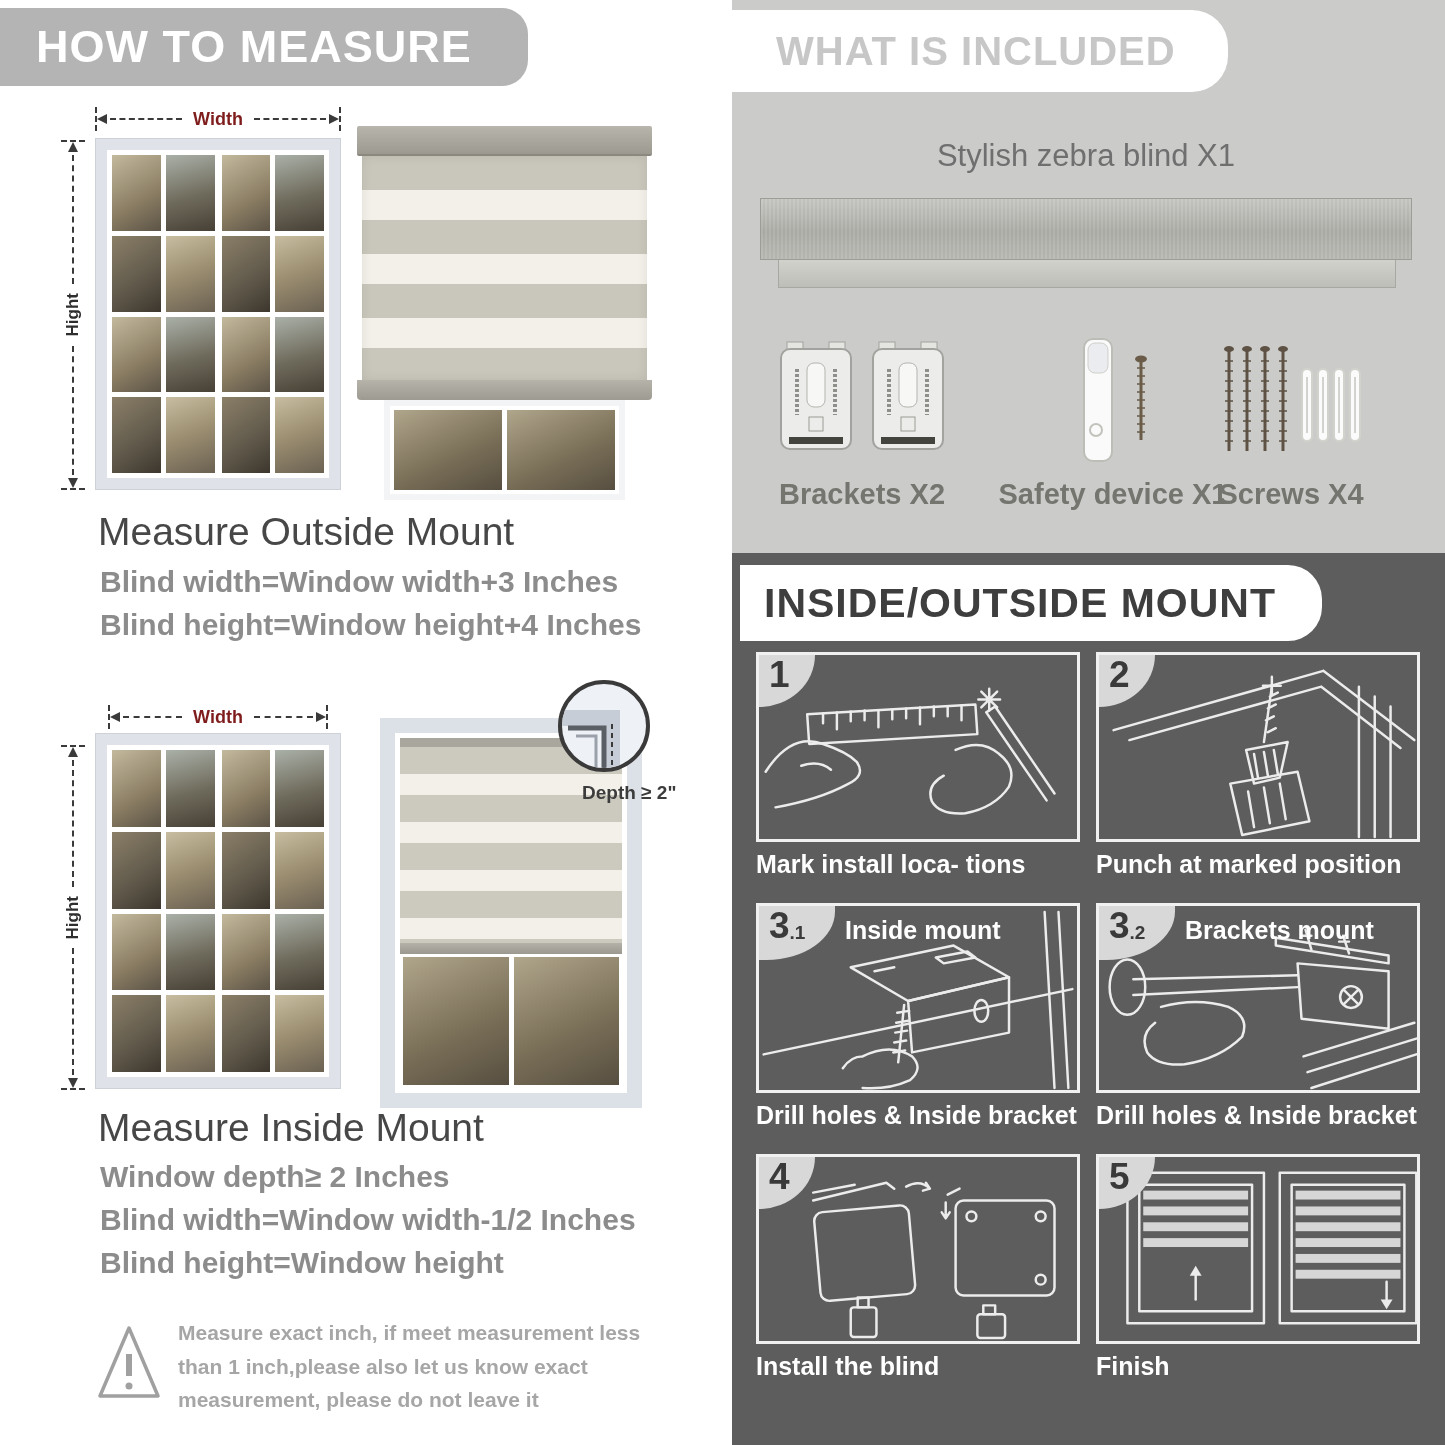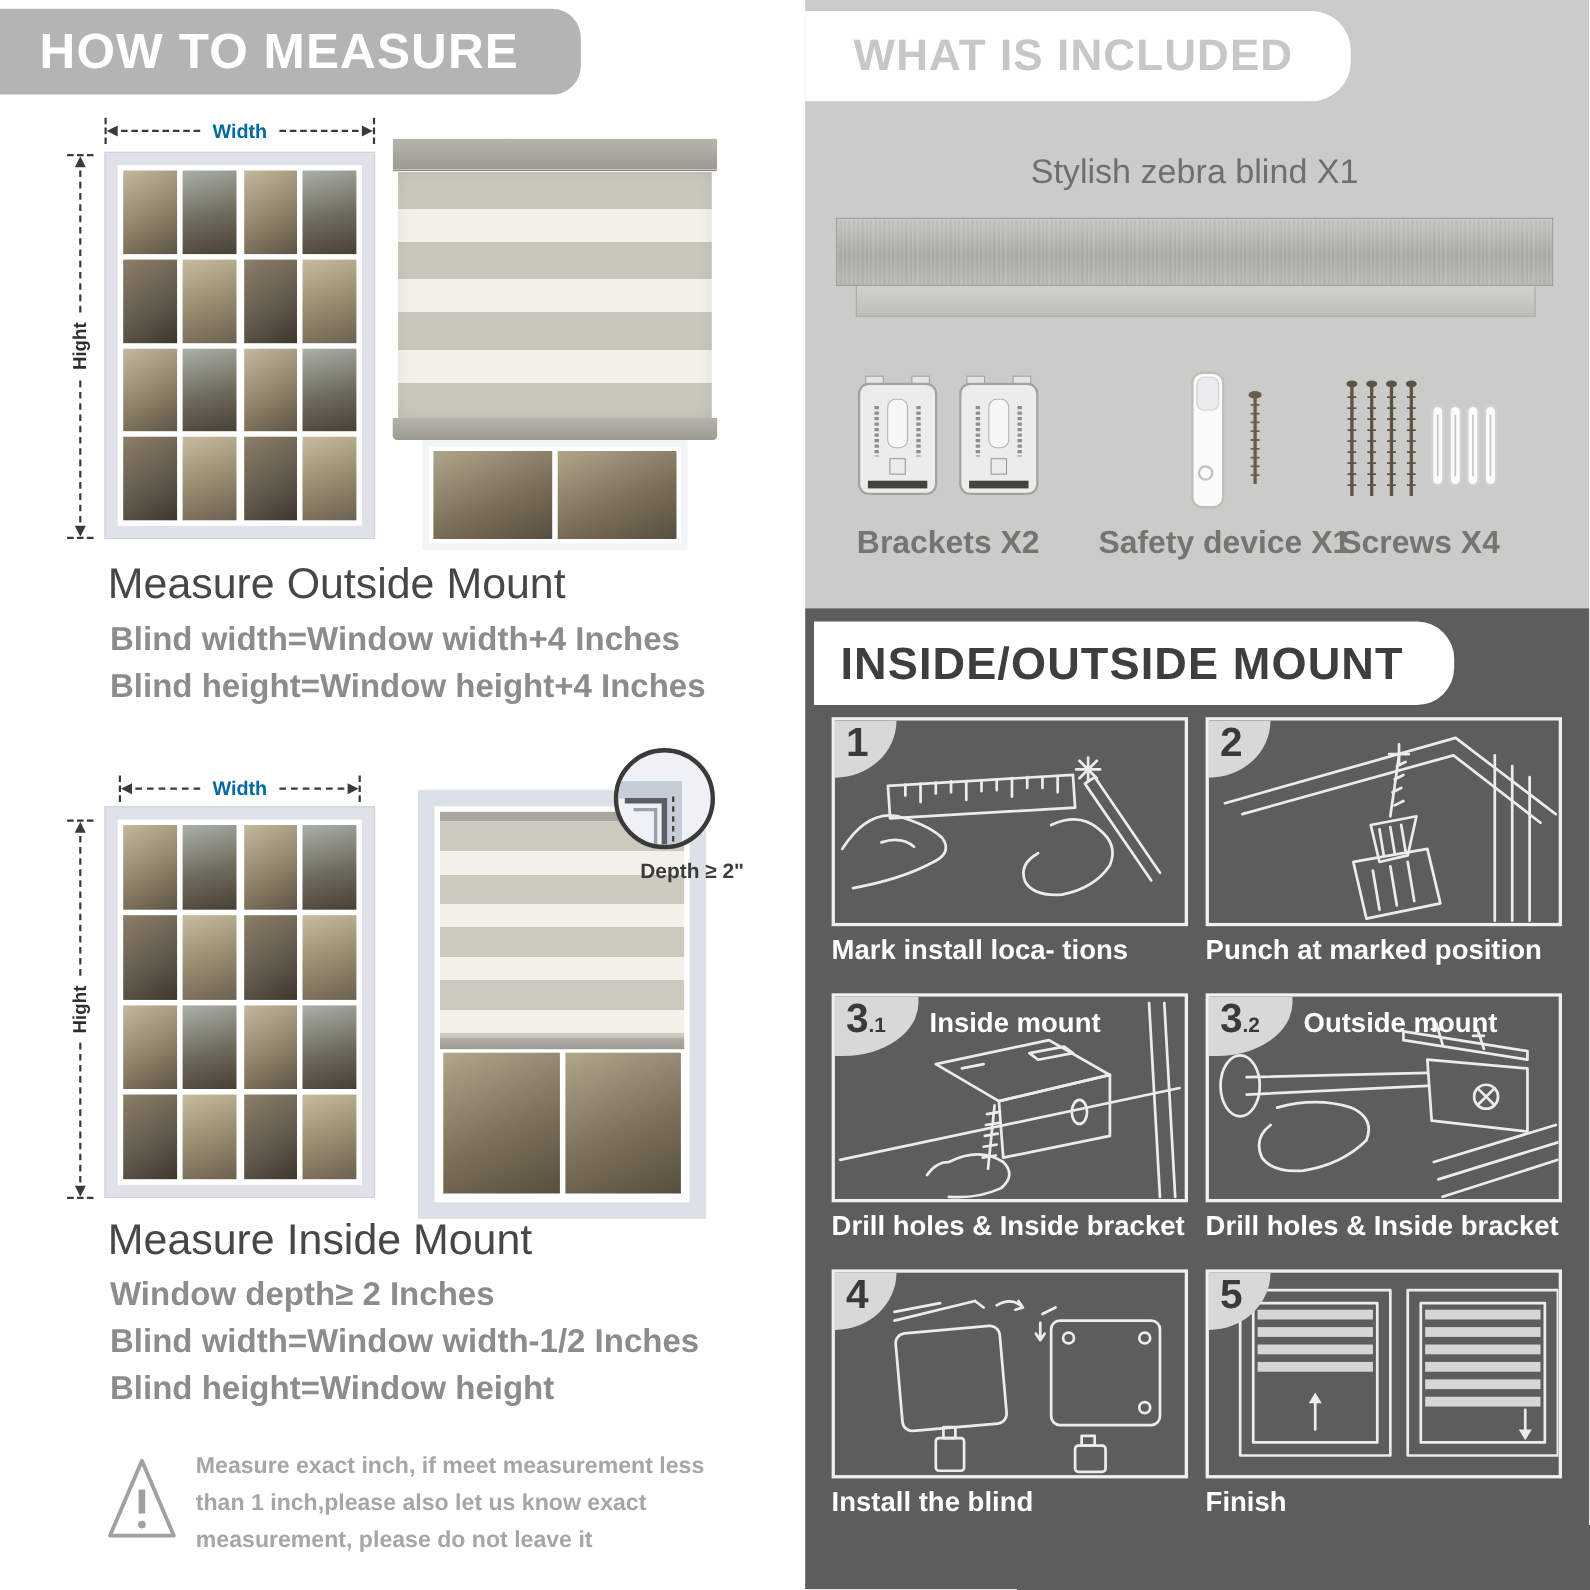--- a/index.html
+++ b/index.html
@@ -10,21 +10,21 @@
   
   .hdr-left{position:absolute;left:0;top:8px;height:78px;display:inline-flex;align-items:center;
             background:#b4b4b4;border-radius:0 26px 26px 0;padding:0 56px 0 36px;
             color:#ffffff;font-size:45px;font-weight:bold;letter-spacing:1px;white-space:nowrap;}
 
   .harrow{position:absolute;display:flex;align-items:center;height:26px;}
   .harrow .tickv{width:0;height:24px;border-left:2px dashed #3a3a3a;}
   .harrow .ah-l{width:0;height:0;border-top:5px solid transparent;border-bottom:5px solid transparent;border-right:10px solid #3a3a3a;}
   .harrow .ah-r{width:0;height:0;border-top:5px solid transparent;border-bottom:5px solid transparent;border-left:10px solid #3a3a3a;}
   .harrow .dash{flex:1;height:0;border-top:2px dashed #3a3a3a;margin:0 3px;}
-  .harrow .lbl{font-weight:bold;font-size:18px;color:#0369a1;padding:0 8px;}
+  .harrow .lbl{font-weight:bold;font-size:18px;color:#7f1d1d;padding:0 8px;}
 
   .varrow{position:absolute;display:flex;flex-direction:column;align-items:center;width:26px;}
   .varrow .tickh{height:0;width:24px;border-top:2px dashed #3a3a3a;}
   .varrow .av-u{width:0;height:0;border-left:5px solid transparent;border-right:5px solid transparent;border-bottom:10px solid #3a3a3a;}
   .varrow .av-d{width:0;height:0;border-left:5px solid transparent;border-right:5px solid transparent;border-top:10px solid #3a3a3a;}
   .varrow .vdash{flex:1;width:0;border-left:2px dashed #3a3a3a;margin:3px 0;}
   .varrow .lblv{font-weight:bold;font-size:17px;color:#2e2e2e;writing-mode:vertical-rl;transform:rotate(180deg);padding:6px 0;}
 
   .window{position:absolute;background:#dfe3e9;padding:11px;border:1px solid #cdd2d9;}
   .sashes{height:100%;background:#ffffff;padding:5px;display:flex;gap:7px;}
@@ -159,21 +159,21 @@
     <div class="bp-window">
       <div class="pane"></div>
       <div class="pane"></div>
     </div>
     <div class="bp-headrail"></div>
     <div class="bp-stripes" style="height:224px;"></div>
     <div class="bp-bottomrail" style="top:254px;"></div>
   </div>
 
   <div class="sec-title" style="left:98px;top:510px;">Measure Outside Mount</div>
-  <div class="sec-line" style="left:100px;top:565px;">Blind width=Window width+4 Inches</div>
+  <div class="sec-line" style="left:100px;top:565px;">Blind width=Window width+3 Inches</div>
   <div class="sec-line" style="left:100px;top:608px;">Blind height=Window height+4 Inches</div>
 
   <div class="harrow" style="left:108px;top:704px;width:220px;">
     <span class="tickv"></span>
     <span class="ah-l"></span>
     <span class="dash"></span>
     <span class="lbl">Width</span>
     <span class="dash"></span>
     <span class="ah-r"></span>
     <span class="tickv"></span>
@@ -395,21 +395,21 @@
     </div>
     <div class="step-caption">Drill holes &amp; Inside bracket</div>
   </div>
 
   <div class="step" style="left:1096px;top:903px;">
     <div class="step-img">
       <div class="badge wide">
         <span class="badge-num">3</span>
         <span class="badge-sub">.2</span>
       </div>
-      <div class="step-title">Outside mount</div>
+      <div class="step-title">Brackets mount</div>
       <svg class="step-svg" viewBox="0 0 320 186">
         <path class="sk" d="M178,32 L292,50 L292,58 L178,40 Z"></path>
         <path class="sk" d="M208,24 l6,20 M204,30 h10 M246,30 l6,18 M242,36 h10"></path>
         <path class="sk" d="M200,58 L292,66 L292,124 L204,114 Z"></path>
         <circle class="sk" cx="254" cy="92" r="11"></circle>
         <path class="sk" stroke-width="1.8" d="M247,85 l14,14 M261,85 l-14,14"></path>
         <path class="sk" d="M34,74 L200,70 M34,90 L200,82"></path>
         <ellipse class="sk" cx="28" cy="82" rx="18" ry="28"></ellipse>
         <path class="sk" d="M62,102 Q98,92 130,102 M130,102 Q152,112 144,132 M144,132 Q122,154 86,160 M86,160 Q58,162 48,148 M48,148 Q40,130 56,118"></path>
         <path class="sk" stroke-width="1.8" d="M206,152 L318,118 M210,168 L320,134 M214,184 L320,150"></path>

